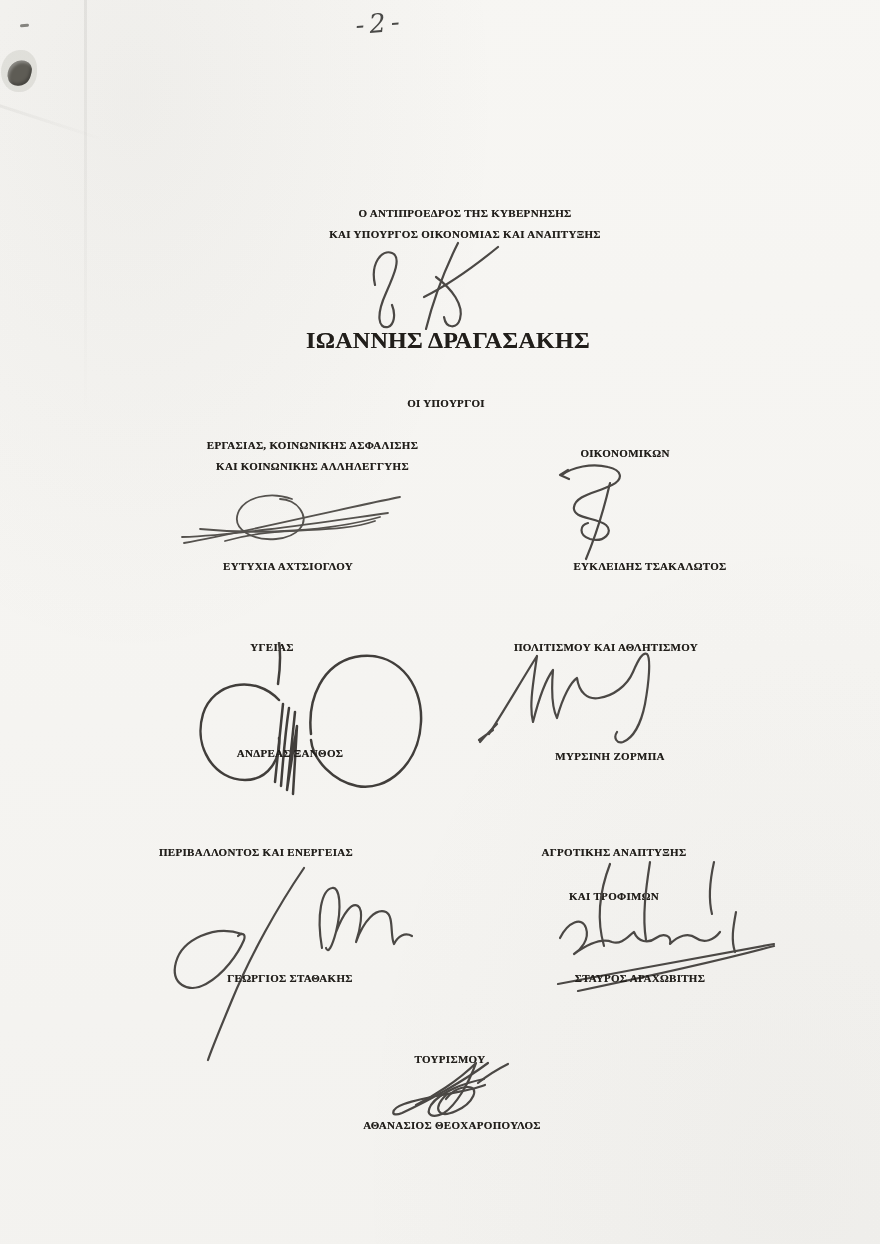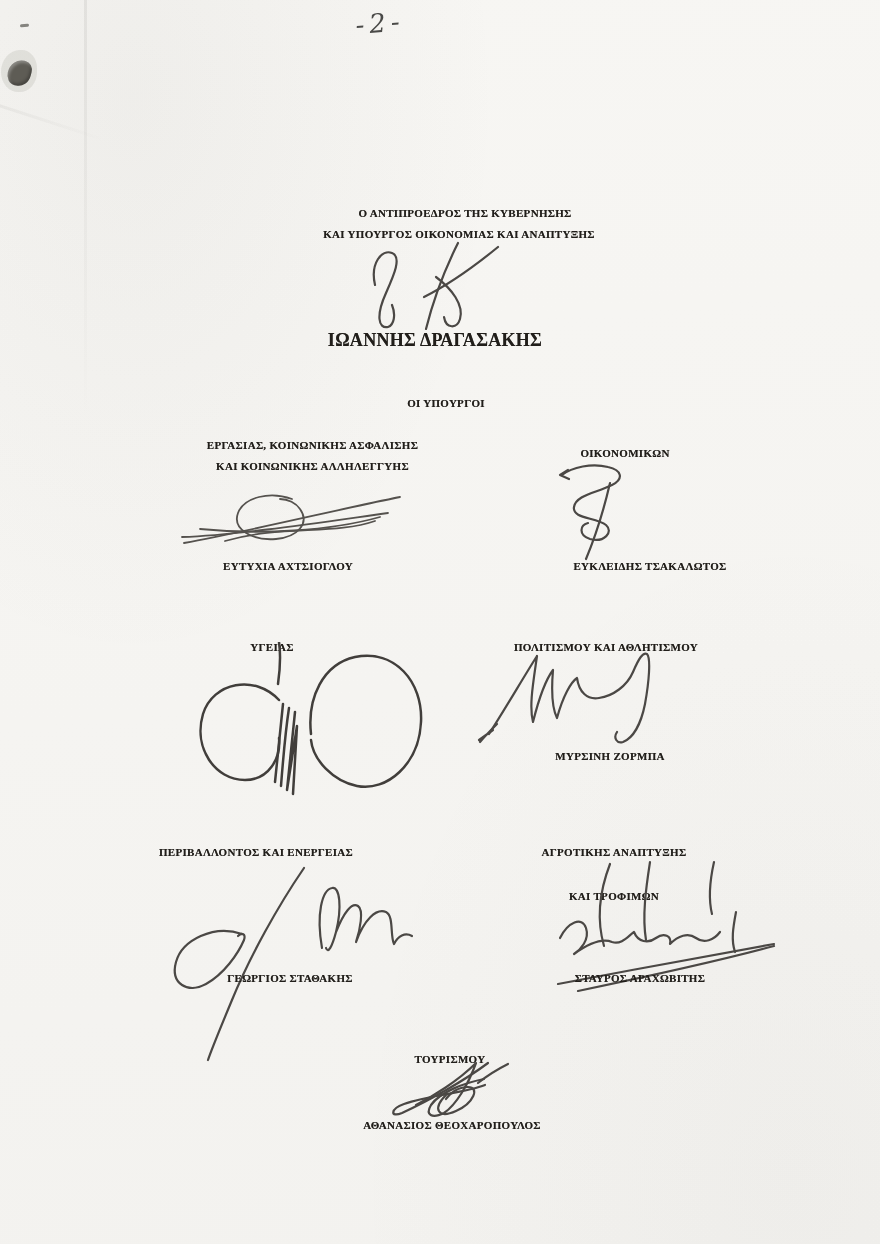--- a/index.html
+++ b/index.html
@@ -54,29 +54,29 @@
 
   <div class="blob-halo"></div>
   <div class="blob"></div>
   <div class="dash"></div>
   <div class="crease"></div>
   <div class="fold"></div>
 
   <div class="pagenum">-2-</div>
 
   <div class="label" style="left:215px;top:203px;width:500px;">Ο ΑΝΤΙΠΡΟΕΔΡΟΣ ΤΗΣ ΚΥΒΕΡΝΗΣΗΣ</div>
-  <div class="label" style="left:209px;top:224px;width:500px;text-align:center;">ΚΑΙ ΥΠΟΥΡΓΟΣ ΟΙΚΟΝΟΜΙΑΣ ΚΑΙ ΑΝΑΠΤΥΞΗΣ</div>
+  <div class="label" style="left:215px;top:224px;width:500px;text-align:center;">ΚΑΙ ΥΠΟΥΡΓΟΣ ΟΙΚΟΝΟΜΙΑΣ ΚΑΙ ΑΝΑΠΤΥΞΗΣ</div>
 
   <svg class="sig" style="left:330px;top:241px;" width="200" height="92" viewBox="0 0 200 92">
     <path d="M45,44 C40,22 52,8 62,12 C72,16 64,34 56,52 C46,74 48,88 58,86 C64,84 66,74 62,64"></path>
     <path d="M128,2 C116,26 104,56 96,88"></path>
     <path d="M168,6 C146,24 118,44 94,56"></path>
     <path d="M106,36 C122,48 134,64 130,78 C127,88 116,88 114,76"></path>
   </svg>
-  <div class="label" style="left:235px;top:330px;width:400px;font-size:18px;">ΙΩΑΝΝΗΣ ΔΡΑΓΑΣΑΚΗΣ</div>
+  <div class="label" style="left:248px;top:330px;width:400px;font-size:24px;">ΙΩΑΝΝΗΣ ΔΡΑΓΑΣΑΚΗΣ</div>
 
   <div class="label" style="left:246px;top:393px;width:400px;">ΟΙ ΥΠΟΥΡΓΟΙ</div>
 
   <div class="label" style="left:110px;top:456px;width:405px;">ΚΑΙ ΚΟΙΝΩΝΙΚΗΣ ΑΛΛΗΛΕΓΓΥΗΣ</div>
   <div class="label" style="left:110px;top:435px;width:405px;">ΕΡΓΑΣΙΑΣ, ΚΟΙΝΩΝΙΚΗΣ ΑΣΦΑΛΙΣΗΣ</div>
   <div class="label" style="left:425px;top:443px;width:400px;">ΟΙΚΟΝΟΜΙΚΩΝ</div>
 
   <svg class="sig thin" style="left:180px;top:489px;" width="225" height="60" viewBox="0 0 225 60">
     <path d="M112,10 C90,2 64,8 58,24 C52,40 72,52 96,50 C118,48 130,34 120,20 C116,14 108,10 100,10"></path>
     <path d="M4,54 C70,42 160,20 220,8"></path>
@@ -100,20 +100,21 @@
     <path d="M86,58 C62,32 20,40 10,72 C0,106 22,138 52,138 C76,138 88,116 86,96"></path>
     <path d="M118,92 C114,56 130,22 162,15 C202,7 230,40 228,80 C226,122 194,150 164,144 C140,139 120,118 118,98"></path>
     <path d="M86,0 C88,14 87,28 85,42"></path>
     <path d="M90,62 L82,140 M96,66 C92,92 90,118 88,144 M102,70 L94,148 L104,84 L100,152"></path>
   </svg>
   <svg class="sig" style="left:477px;top:644px;" width="196" height="110" viewBox="0 0 196 110">
     <path d="M2,96 L16,86 M3,98 C8,92 14,86 20,80"></path>
     <path d="M12,90 C30,62 46,34 60,12 C56,40 52,62 56,78 C62,54 70,34 76,26 C74,50 76,66 80,74 C86,52 94,38 100,34 C102,48 110,56 122,54 C136,52 150,42 156,28 C162,14 166,8 170,10 C174,14 172,38 168,60 C164,80 156,94 146,98 C140,100 136,94 140,88"></path>
   </svg>
 
+  <div class="label" style="left:90px;top:743px;width:400px;">ΑΝΔΡΕΑΣ ΞΑΝΘΟΣ</div>
   <div class="label" style="left:410px;top:746px;width:400px;">ΜΥΡΣΙΝΗ ΖΟΡΜΠΑ</div>
 
   <div class="label" style="left:414px;top:842px;width:400px;">ΑΓΡΟΤΙΚΗΣ ΑΝΑΠΤΥΞΗΣ</div>
   <div class="label" style="left:56px;top:842px;width:400px;">ΠΕΡΙΒΑΛΛΟΝΤΟΣ ΚΑΙ ΕΝΕΡΓΕΙΑΣ</div>
   <div class="label" style="left:414px;top:886px;width:400px;">ΚΑΙ ΤΡΟΦΙΜΩΝ</div>
 
   <svg class="sig" style="left:142px;top:852px;" width="290" height="212" viewBox="0 0 290 212">
     <path d="M162,16 C136,54 108,104 90,148 C80,172 70,196 66,208"></path>
     <path d="M100,82 C72,72 40,88 34,110 C28,132 46,142 64,132 C82,122 96,102 102,88 C104,82 100,80 96,84"></path>
     <path d="M180,96 C174,62 180,38 190,36 C198,34 200,56 194,80 C190,95 186,102 184,96 M194,80 C202,60 210,50 216,54 C222,58 218,78 214,90 C222,68 234,56 244,60 C252,64 248,84 252,92 C256,84 263,80 270,84"></path>

